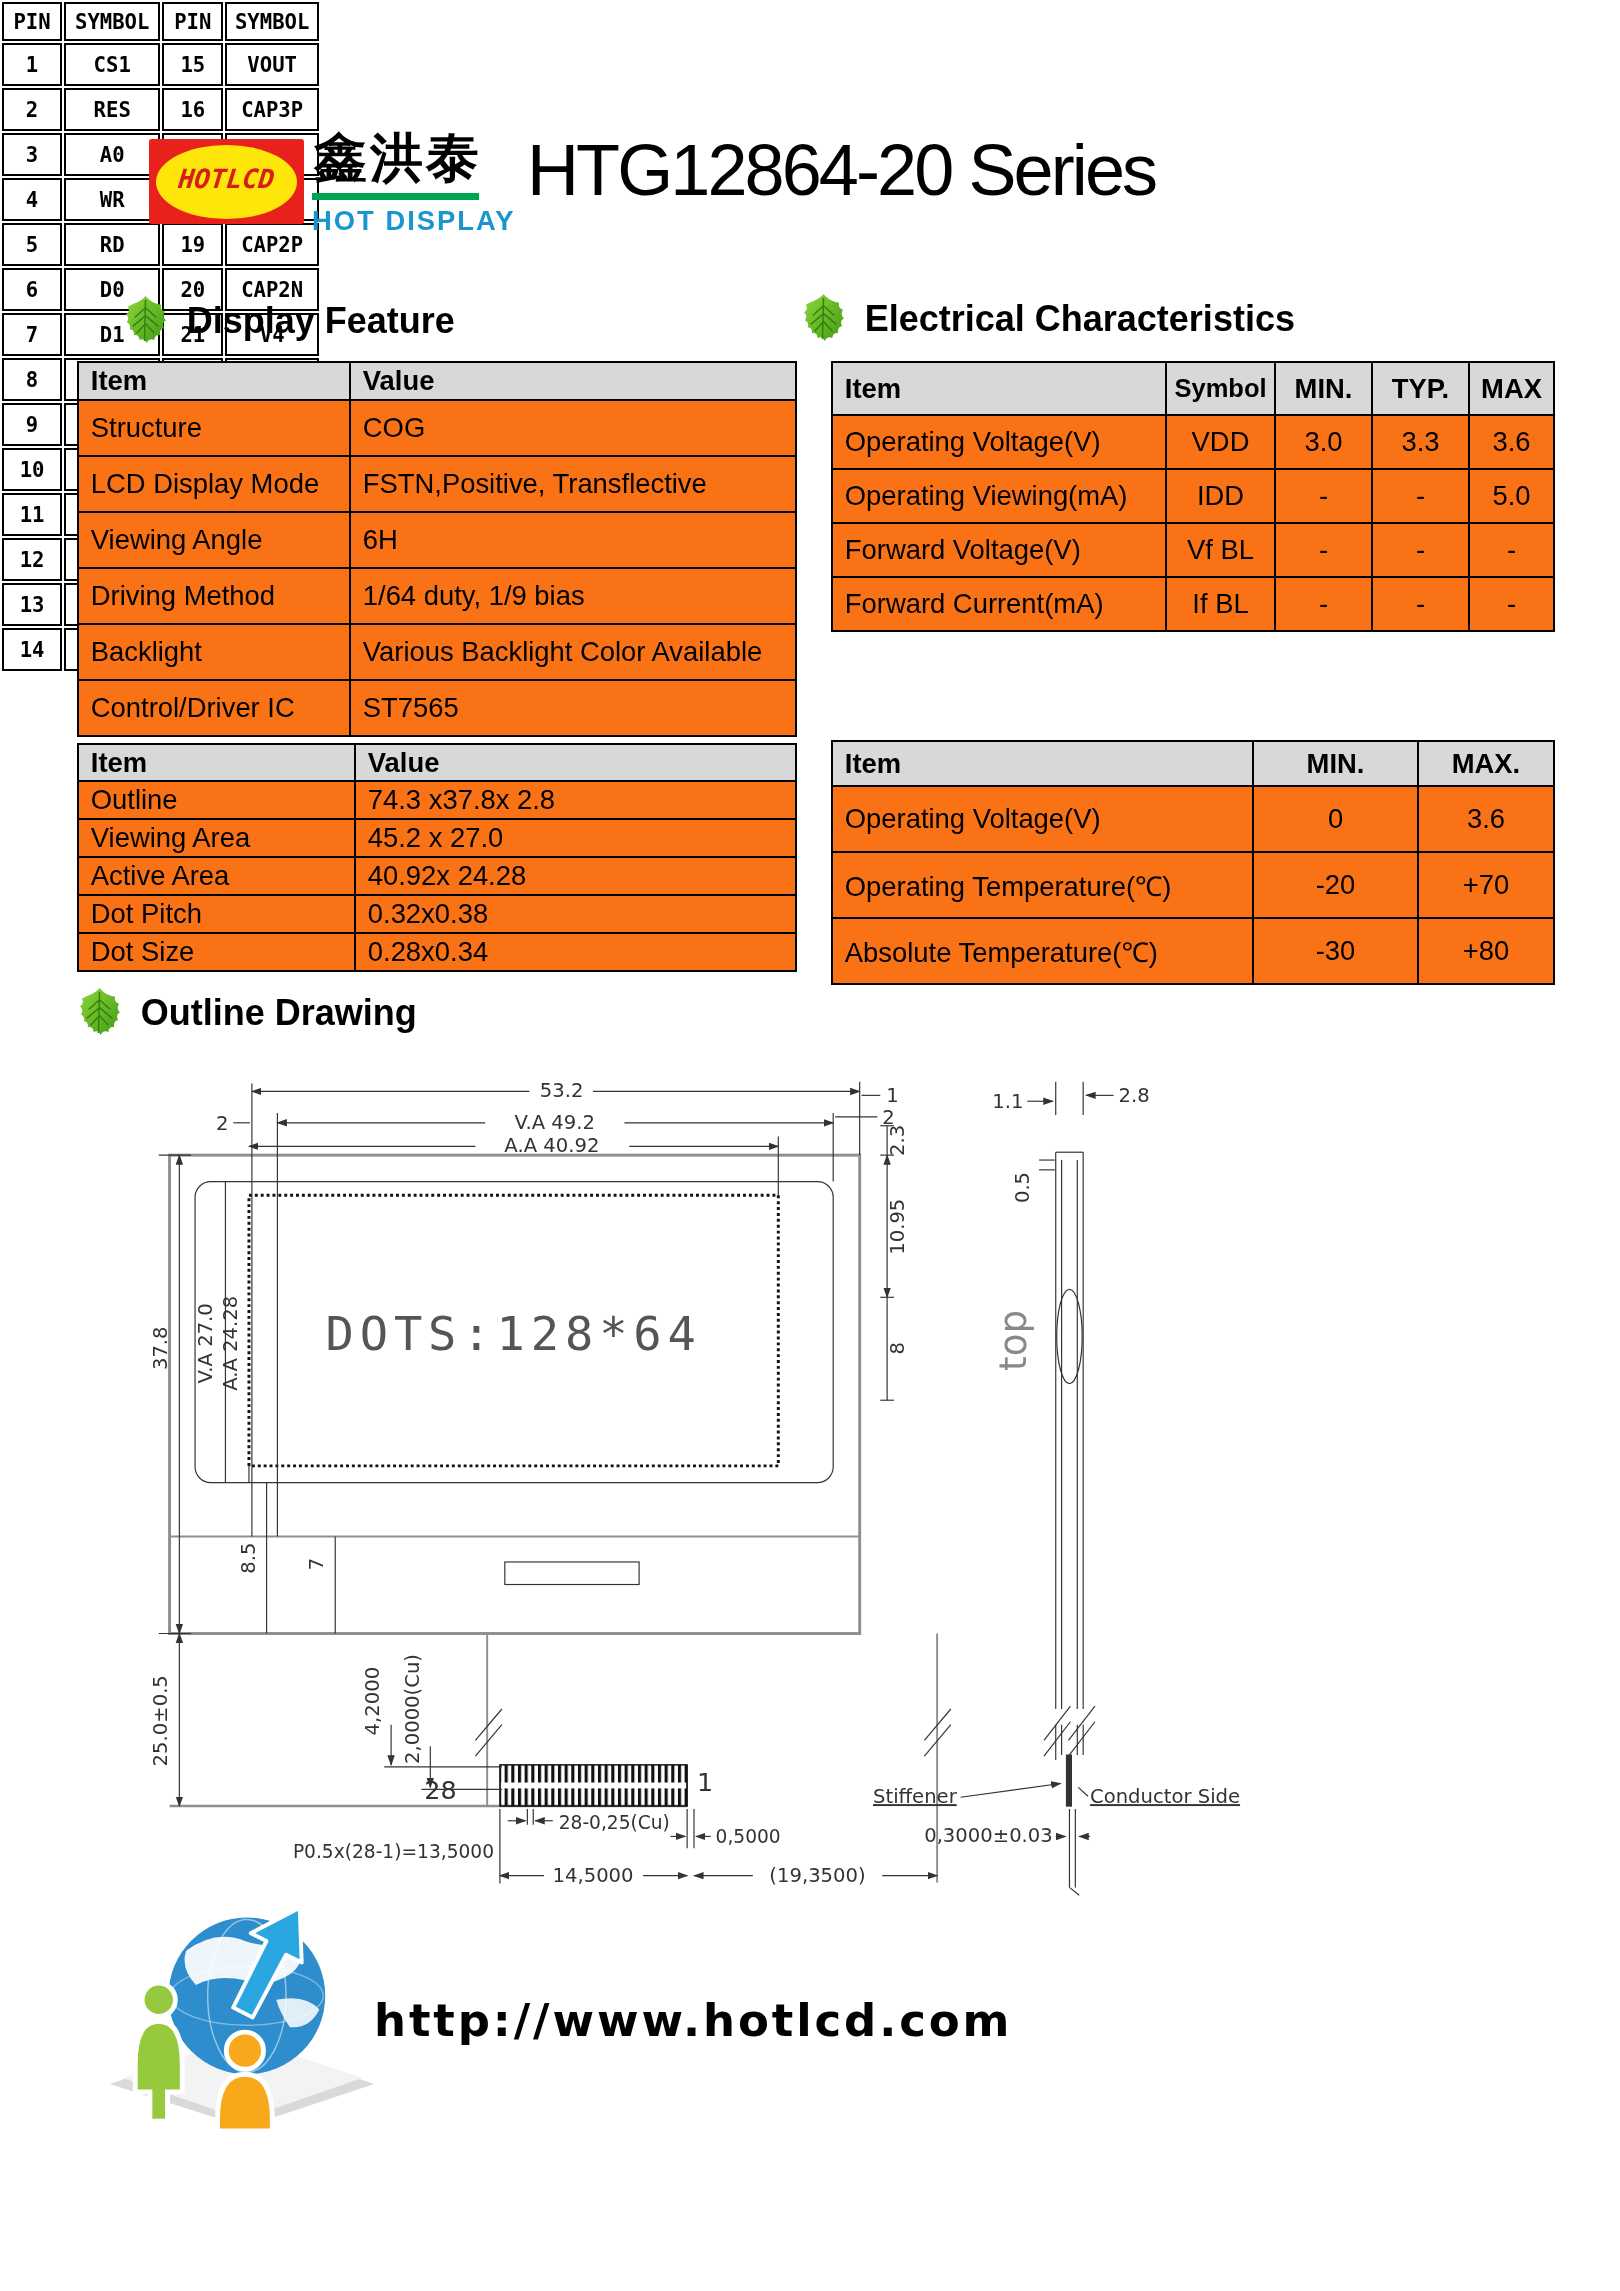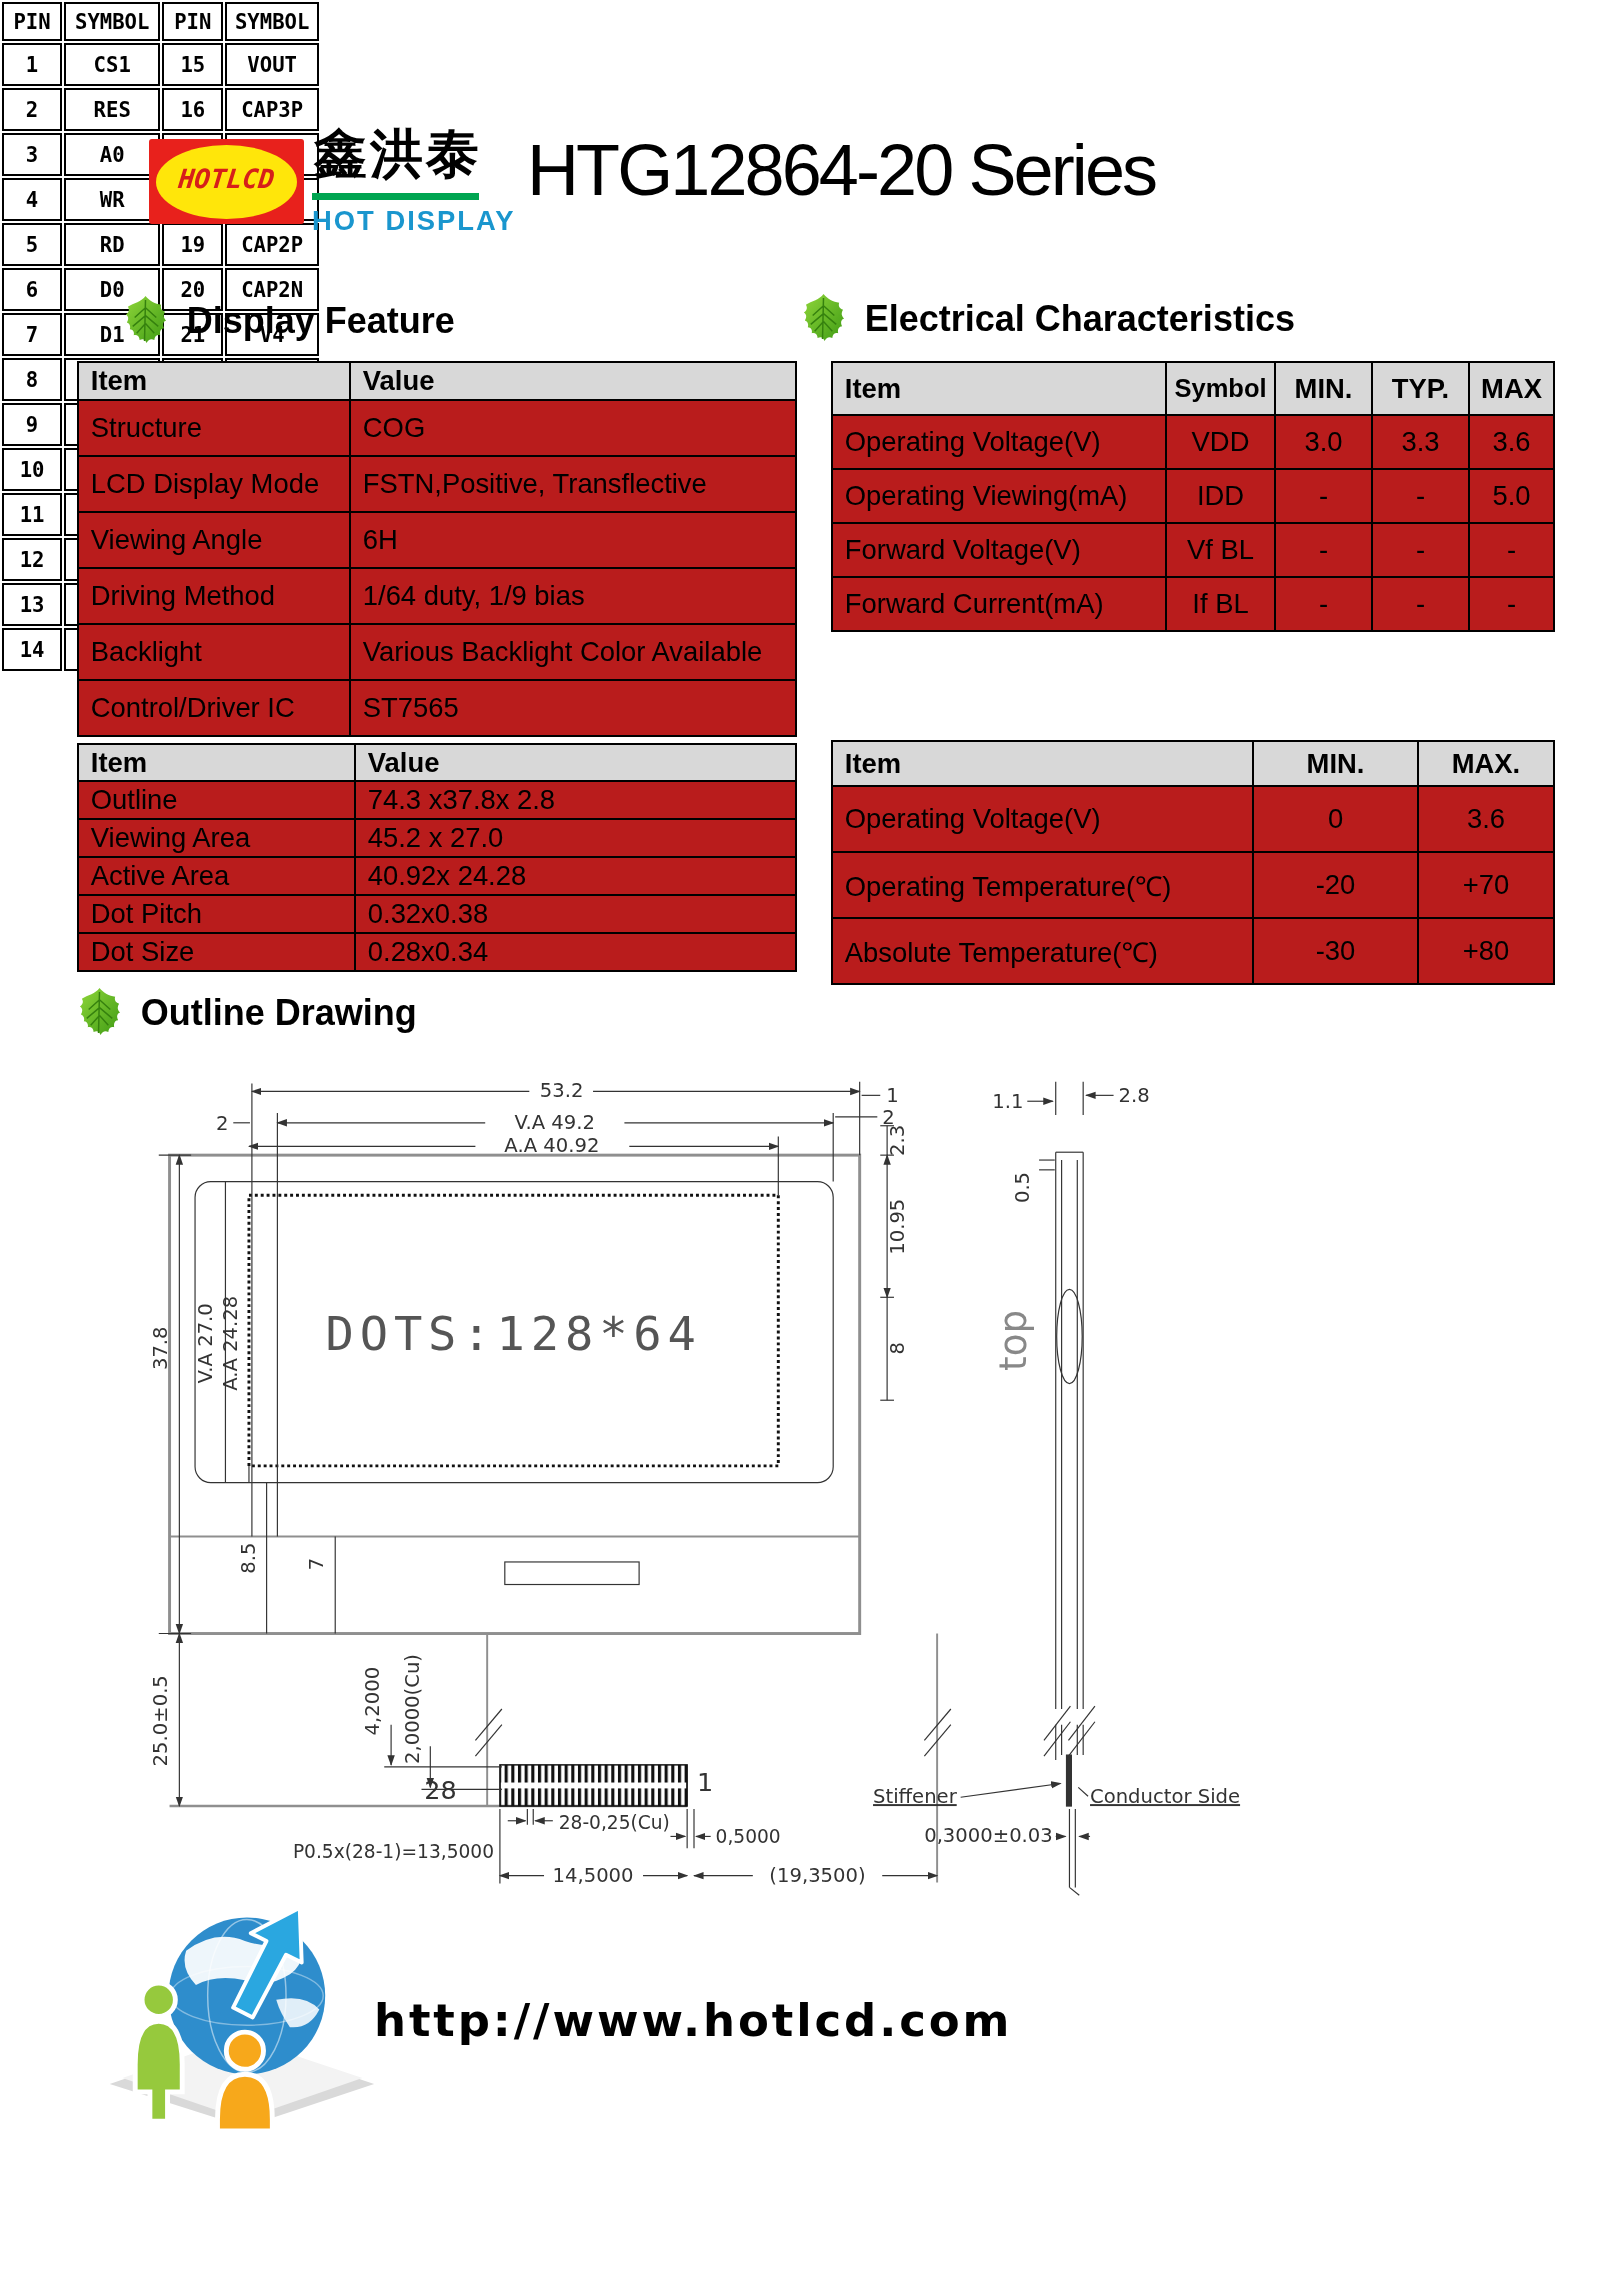--- a/index.html
+++ b/index.html
@@ -7,34 +7,34 @@
         font-family:"Liberation Sans",sans-serif;color:#000;overflow:hidden;margin:0 auto;}
   .abs{position:absolute;}
 
   
   .logo{left:149px;top:139px;width:155px;height:85px;background:#e8211c;border-radius:2.9px;}
   .logo-el{position:absolute;left:6.9px;top:5.9px;width:141px;height:74px;background:#ffe60a;border-radius:50%;}
   .logo-txt{position:absolute;left:0;top:23.5px;width:155px;text-align:center;
             font-family:"DejaVu Sans Mono",monospace;font-weight:bold;font-style:italic;
             font-size:26.5px;color:#d61f1a;letter-spacing:0px;transform:skewX(-6deg);}
   .cn{left:314px;top:129px;font-size:53px;font-weight:bold;letter-spacing:2.9px;
-      font-family:Liberation Mono, monospace;line-height:1.1;}
+      font-family:Liberation Serif, serif;line-height:1.1;}
   .greenbar{left:312px;top:193px;width:167px;height:6.9px;background:#00a551;}
   .hotdisplay{left:312px;top:205px;font-size:27.4px;font-weight:bold;color:#1a96ce;letter-spacing:2px;
       font-family:"Liberation Sans",sans-serif;}
   .title{left:527px;top:129px;font-size:72px;font-weight:400;letter-spacing:-2.9px;white-space:nowrap;}
 
   
   .sec-head{position:absolute;display:flex;align-items:center;gap:15.7px;}
   .sec-head .txt{font-size:36px;font-weight:bold;white-space:nowrap;}
   .sec-head svg{flex:0 0 auto;}
   .heavy .txt{letter-spacing:-1px;}
 
   
-  .dtable{position:absolute;border-collapse:collapse;table-layout:fixed;background:#b91c1c;}
+  .dtable{position:absolute;border-collapse:collapse;table-layout:fixed;background:#f97316;}
   .dtable th,.dtable td{border:2px solid #000;font-size:27.4px;white-space:nowrap;overflow:hidden;vertical-align:middle;}
   .dtable th{background:#d8d8d8;text-align:left;font-weight:bold;padding:0 0 0 11.8px;}
   .dtable td{padding:0 0 0 11.8px;}
   #tbl-df{left:77px;top:361px;width:718px;}
   #tbl-df thead tr{height:38px;} #tbl-df tbody tr{height:56px;}
   #tbl-el{left:831px;top:361px;width:722px;}
   #tbl-el thead tr{height:53px;} #tbl-el tbody tr{height:54px;}
   #tbl-el th:nth-child(n+2),#tbl-el td:nth-child(n+2){text-align:center;padding:0;}
   #tbl-el th:nth-child(2){font-size:25.5px;}
   #tbl-me{left:77px;top:743px;width:718px;}

